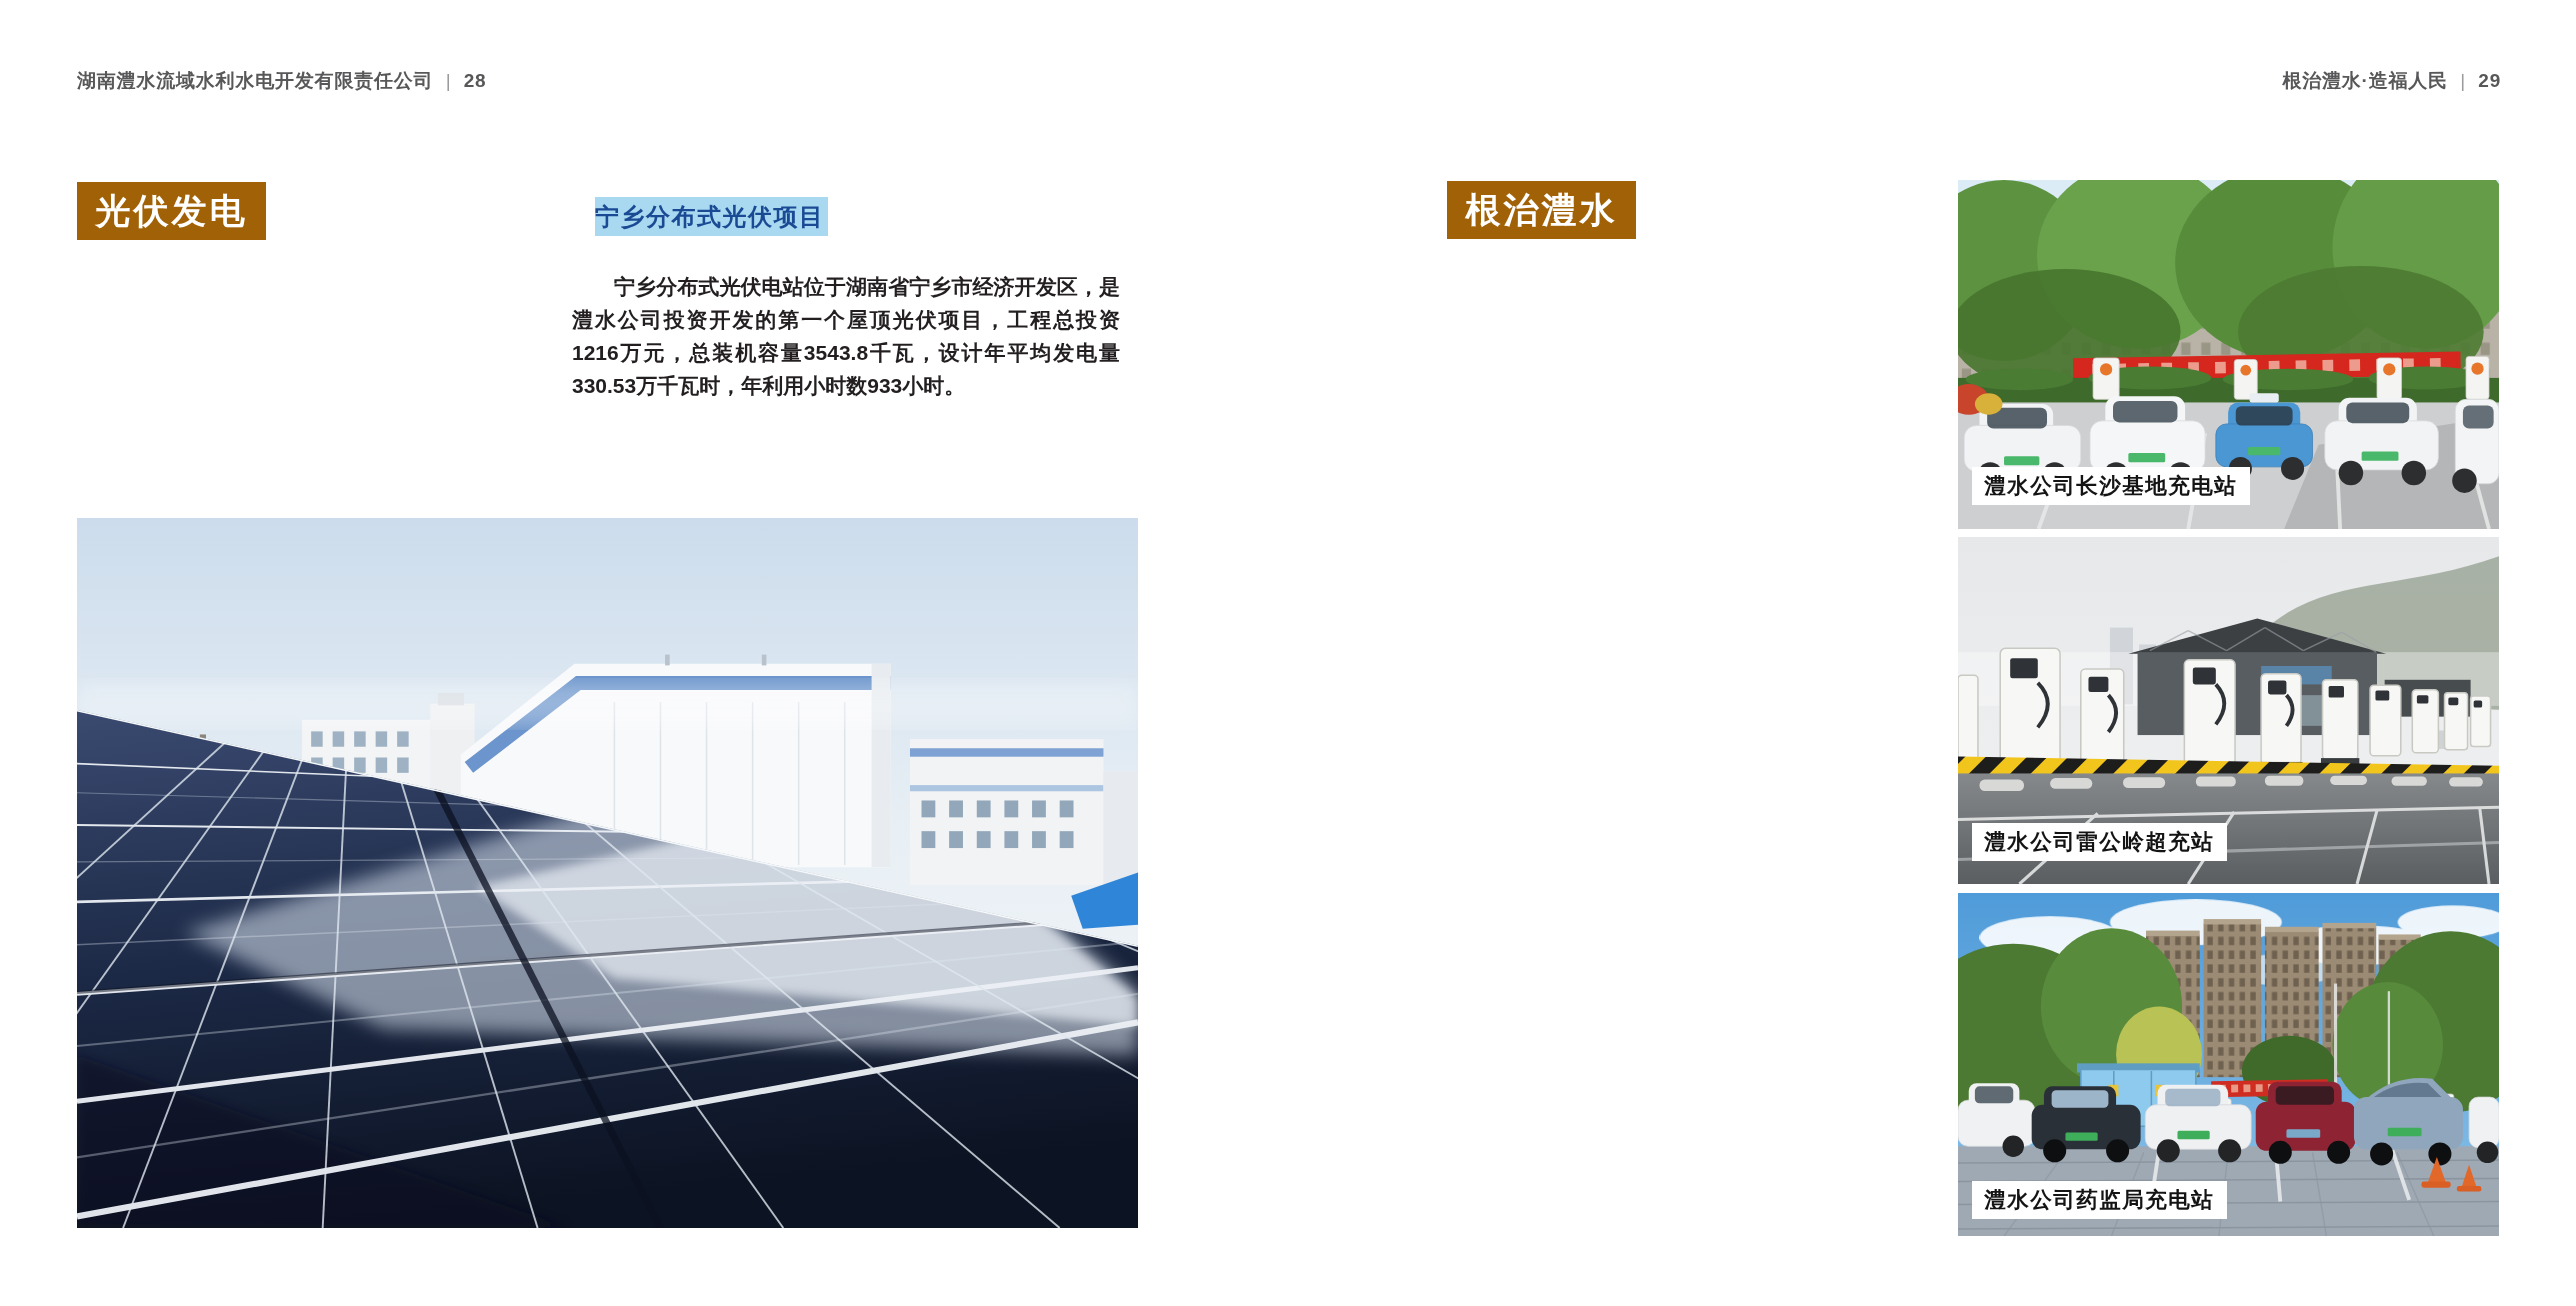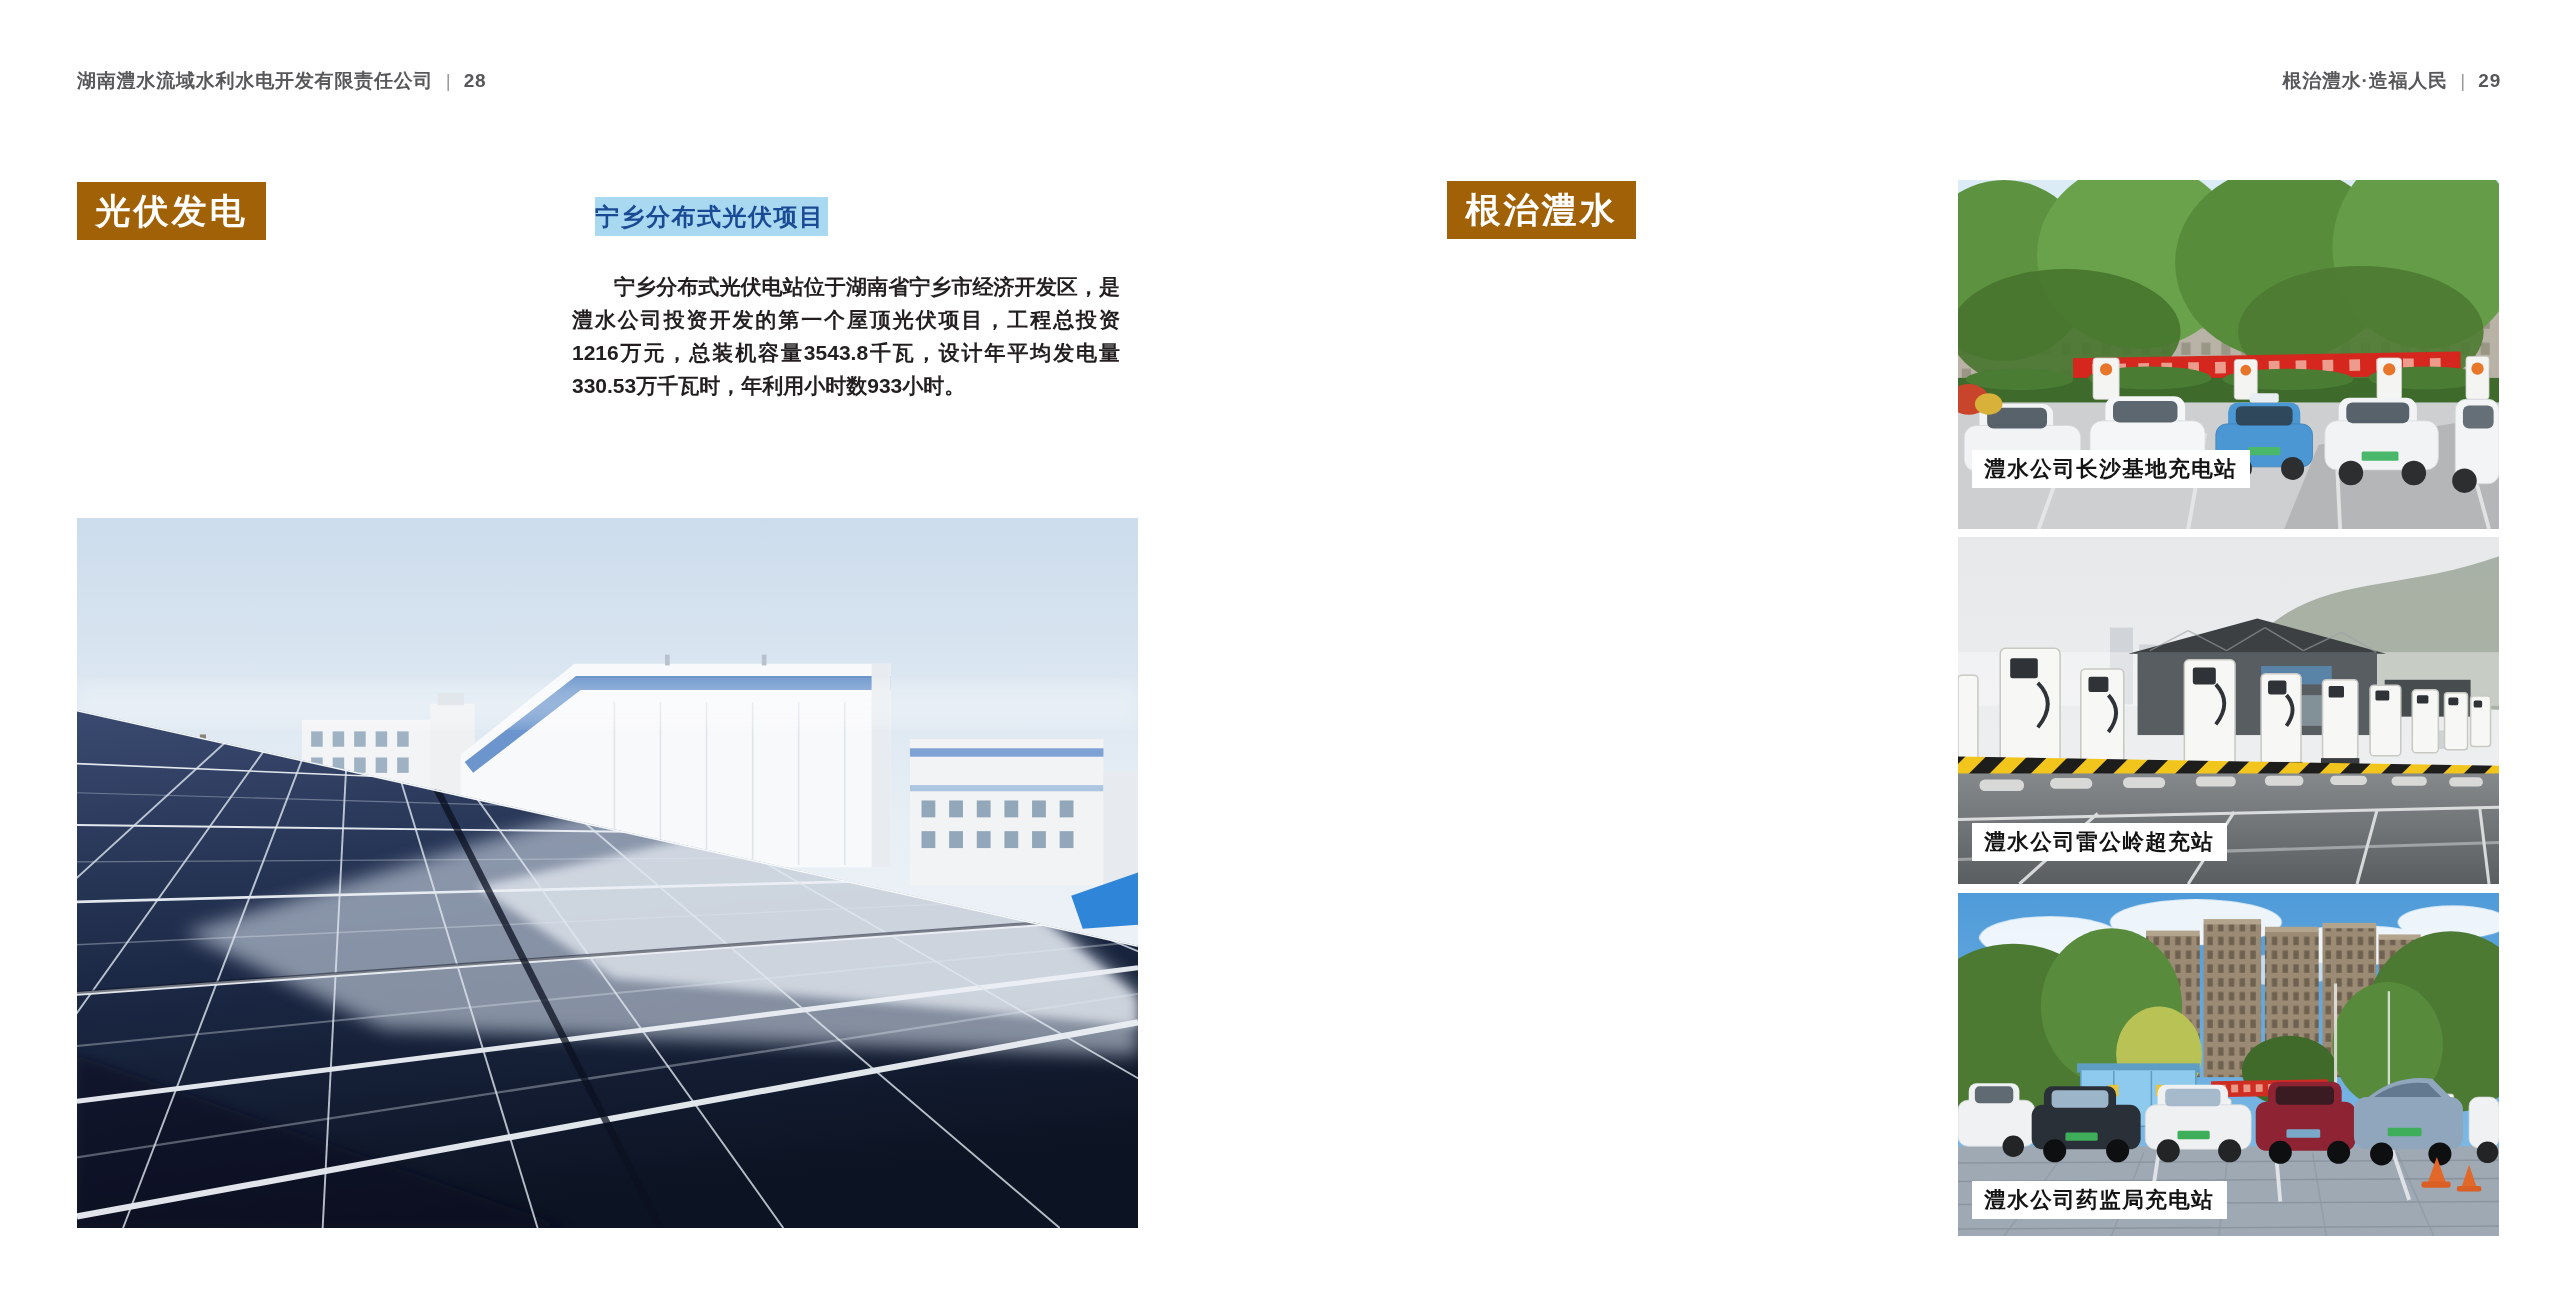--- a/index.html
+++ b/index.html
@@ -32,21 +32,21 @@
   
   .photo{position:absolute;overflow:hidden;background:#dfe7ee;}
   .photo svg{display:block;width:100%;height:100%;}
   #photo-solar{left:77px;top:518px;width:1061px;height:710px;}
   #photo-cs1{left:1958px;top:180px;width:541px;height:349px;}
   #photo-cs2{left:1958px;top:537px;width:541px;height:347px;}
   #photo-cs3{left:1958px;top:893px;width:541px;height:343px;}
 
   .photo-caption{position:absolute;left:14px;background:#ffffff;color:#141414;
     font-size:21.5px;font-weight:700;letter-spacing:1.5px;padding:4.6px 12.3px;white-space:nowrap;}
-  #photo-cs1 .photo-caption{bottom:41px;font-family:Liberation Serif, serif;}
+  #photo-cs1 .photo-caption{bottom:24px;font-family:Liberation Serif, serif;}
   #photo-cs2 .photo-caption{bottom:23px;}
   #photo-cs3 .photo-caption{bottom:17px;}
 </style>
 </head>
 <body>
 
 <div class="spread">
 
   <div class="runhead" id="head-left">
     <span>湖南澧水流域水利水电开发有限责任公司</span><span class="sep">|</span><span class="pagenum">28</span>

